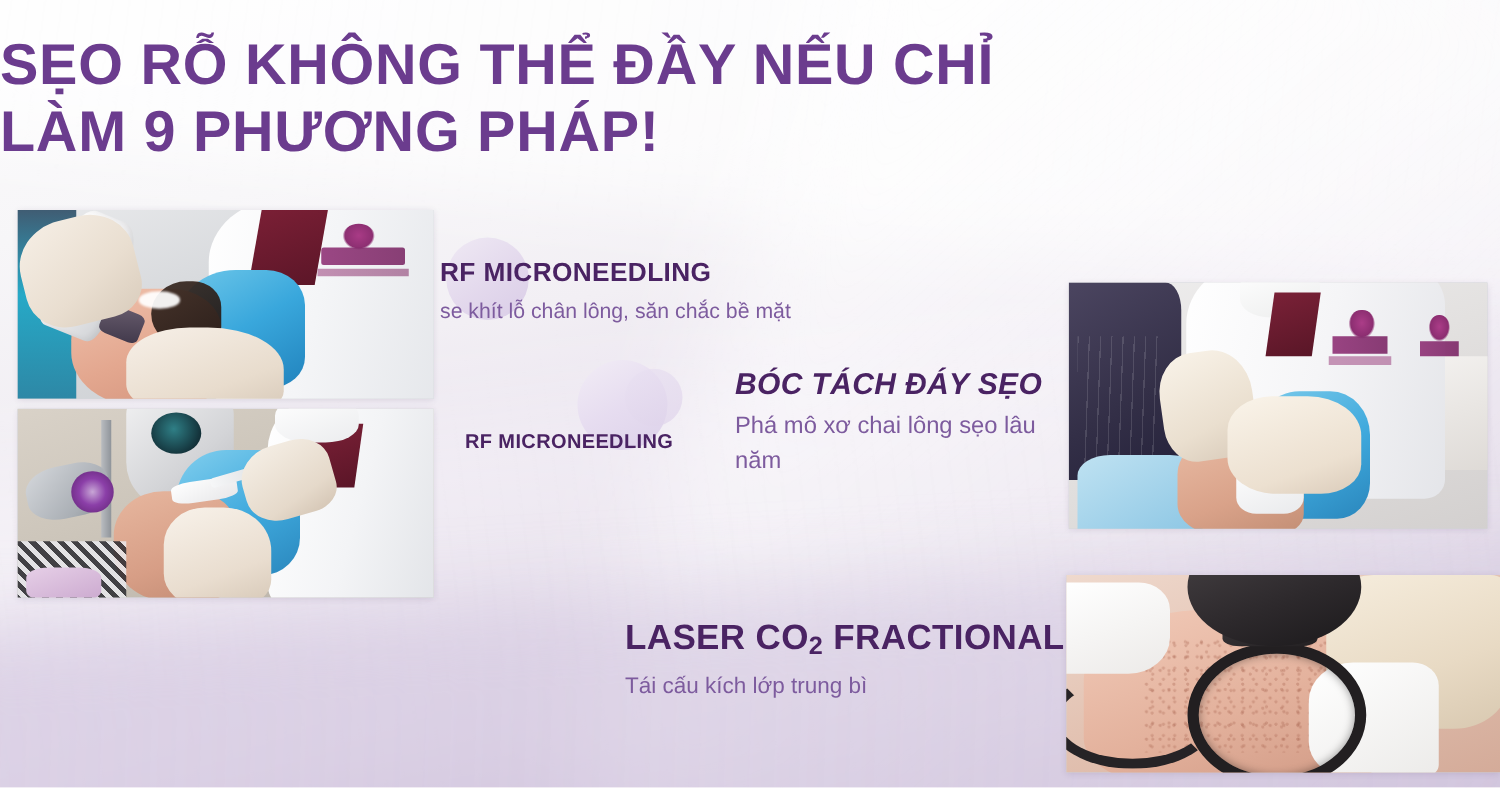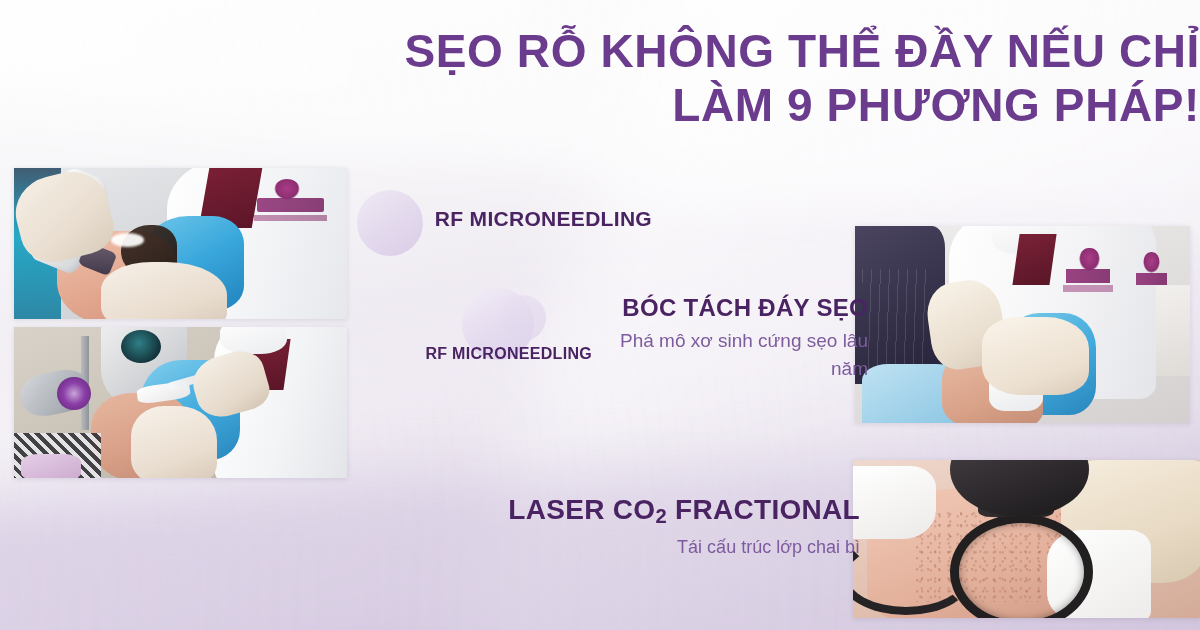--- a/index.html
+++ b/index.html
@@ -86,58 +86,58 @@
     width: 46px; height: 46px;
     background: linear-gradient(150deg, #e9e1f2 0%, #ded2ea 100%);
     opacity: 0.7;
   }
 
   
   .title-wrap {
     position: absolute;
     left: 0; top: 24px;
     width: 1200px;
-    text-align: right;
+    text-align: left;
     z-index: 6;
   }
   .title-line {
     color: #6b3c8e;
     font-family: "Liberation Sans", sans-serif;
     font-weight: 700;
     font-size: 46px;
     line-height: 54px;
     letter-spacing: 0.6px;
   }
 
   
   .block {
     position: absolute;
     z-index: 6;
-    text-align: right;
+    text-align: left;
   }
   .block-heading {
     color: #4a2363;
     font-weight: 700;
     letter-spacing: 0.3px;
   }
   .block-body {
     color: #7d5b9e;
     font-weight: 400;
   }
 
   .block-rf1 { left: 352px; top: 205px; width: 300px; }
   .block-rf1 .block-heading { font-size: 21px; line-height: 28px; }
   .block-rf1 .block-body { font-size: 17px; line-height: 25px; margin-top: 3px; }
 
   .block-rf2 { left: 372px; top: 343px; width: 220px; }
   .block-rf2 .block-heading { font-size: 16px; line-height: 22px; }
   .block-rf2 .block-body { font-size: 14px; line-height: 21px; margin-top: 9px; }
 
   .block-boc { left: 588px; top: 292px; width: 280px; }
-  .block-boc .block-heading { font-size: 24px; line-height: 32px; }
+  .block-boc .block-heading { font-size: 24px; line-height: 32px; font-style: italic; }
   .block-boc .block-body { font-size: 19px; line-height: 28px; margin-top: 3px; }
 
   .block-laser { left: 500px; top: 495px; width: 360px; }
   .block-laser .block-heading { font-size: 28px; line-height: 30px; }
   .block-laser .block-body { font-size: 18px; line-height: 27px; margin-top: 3px; }
   .block-laser .sub { font-size: 0.72em; vertical-align: -0.22em; }
 
   
   .photo {
     position: absolute;
@@ -568,29 +568,30 @@
       <div class="sh towelR"></div>
       <div class="sh cable"></div>
       <div class="sh tipRing"></div>
       <div class="sh neck"></div>
       <div class="sh head"></div>
     </div>
   </div>
 
   <div class="block block-rf1">
     <div class="block-heading">RF MICRONEEDLING</div>
+    <div class="block-body">se khít lỗ chân lông, săn chắc bề mặt</div>
   </div>
 
   <div class="block block-rf2">
     <div class="block-heading">RF MICRONEEDLING</div>
   </div>
 
   <div class="block block-boc">
     <div class="block-heading">BÓC TÁCH ĐÁY SẸO</div>
-    <div class="block-body">Phá mô xơ sinh cứng sẹo lâu năm</div>
+    <div class="block-body">Phá mô xơ chai lông sẹo lâu năm</div>
   </div>
 
   <div class="block block-laser">
     <div class="block-heading"><span>LASER CO</span><span class="sub">2</span><span> FRACTIONAL</span></div>
-    <div class="block-body">Tái cấu trúc lớp chai bì</div>
+    <div class="block-body">Tái cấu kích lớp trung bì</div>
   </div>
 
 </div>
 
 </body></html>

